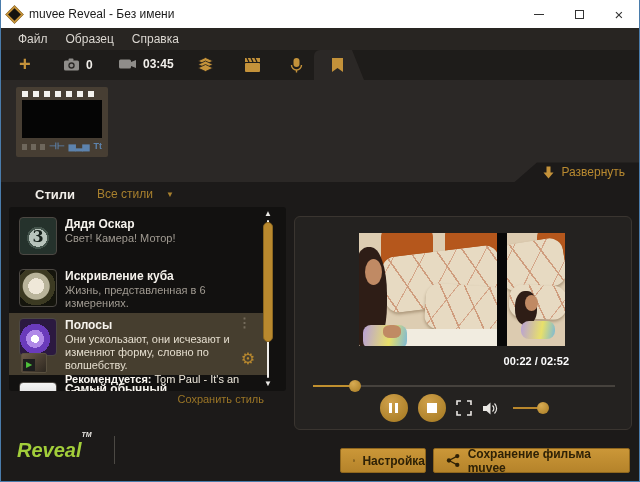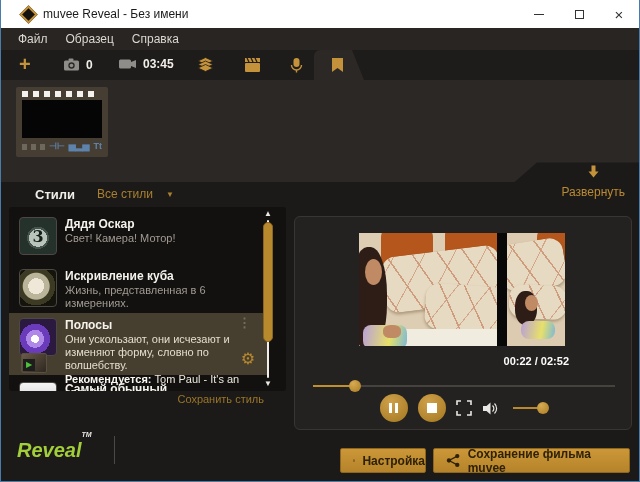--- a/index.html
+++ b/index.html
@@ -7,21 +7,21 @@
   body { font-family:"Liberation Sans", sans-serif; }
 
   .window{
     position:relative; width:640px; height:482px; overflow:hidden;
     background:#1c1a19;
     border-left:1px solid #4a7cab; border-right:1px solid #4a7cab; border-bottom:1px solid #4a7cab;
   }
 
   
   .titlebar{ position:absolute; left:0; top:0; width:100%; height:28px; background:#ffffff;
-    display:flex; align-items:center; padding-left:21px; }
+    display:flex; align-items:center; padding-left:7px; }
   .app-logo{ width:13px; height:13px; transform:rotate(45deg); background:#15130f;
     border:2px solid #c4923a; margin-right:8px; flex:0 0 auto; }
   .titlebar-text{ font-size:12px; color:#1b1b1b; flex:1 1 auto; }
   .win-controls{ display:flex; height:100%; }
   .win-btn{ width:40px; height:100%; display:flex; align-items:center; justify-content:center; cursor:default; }
   .min-glyph{ width:10px; height:1px; background:#333; }
   .max-glyph{ width:9px; height:9px; border:1px solid #333; }
   .close-glyph{ font-size:15px; color:#333; line-height:1; }
 
   
@@ -42,21 +42,21 @@
   .filmstrip-panel{ position:absolute; left:0; top:80px; width:100%; height:102px; background:#2b2826;
     clip-path:polygon(0 0, 100% 0, 100% 81%, 84% 81%, 80.5% 100%, 0 100%); }
   .film{ position:absolute; left:15px; top:7px; width:92px; height:70px; background:#473e33;
     border-radius:2px; padding:4px 6px; }
   .sprockets{ display:flex; gap:5px; margin-bottom:3px; }
   .sprockets i{ width:6px; height:6px; background:#f4f2ee; display:block; }
   .film-frame{ width:80px; height:38px; background:#050505; }
   .film-badges{ display:flex; align-items:center; gap:4px; margin-top:4px; }
   .film-badges .sq{ width:6px; height:6px; background:#6e675c; display:inline-block; }
   .badge-blue{ color:#5d83ad; font-size:9px; font-weight:bold; line-height:1; }
-  .expand-link{ position:absolute; right:14px; top:165px; display:flex; align-items:center; gap:7px;flex-direction:column; }
+  .expand-link{ position:absolute; right:14px; top:165px; display:flex; align-items:center; gap:7px; }
   .expand-link span{ color:#b98a30; font-size:12px; }
 
   
   .styles-header{ position:absolute; left:12px; top:187px; height:20px; display:flex; align-items:flex-start; }
   .styles-title{ color:#f1eee9; font-size:13px; font-weight:bold; margin-left:22px; }
   .styles-filter{ color:#a8802e; font-size:12px; margin-left:22px; display:flex; align-items:center; gap:13px; }
   .styles-filter .dd{ font-size:8px; color:#a8802e; }
 
   .styles-list{ position:absolute; left:8px; top:207px; width:277px; height:184px; background:#121110;
     border-radius:3px; overflow:hidden; }

